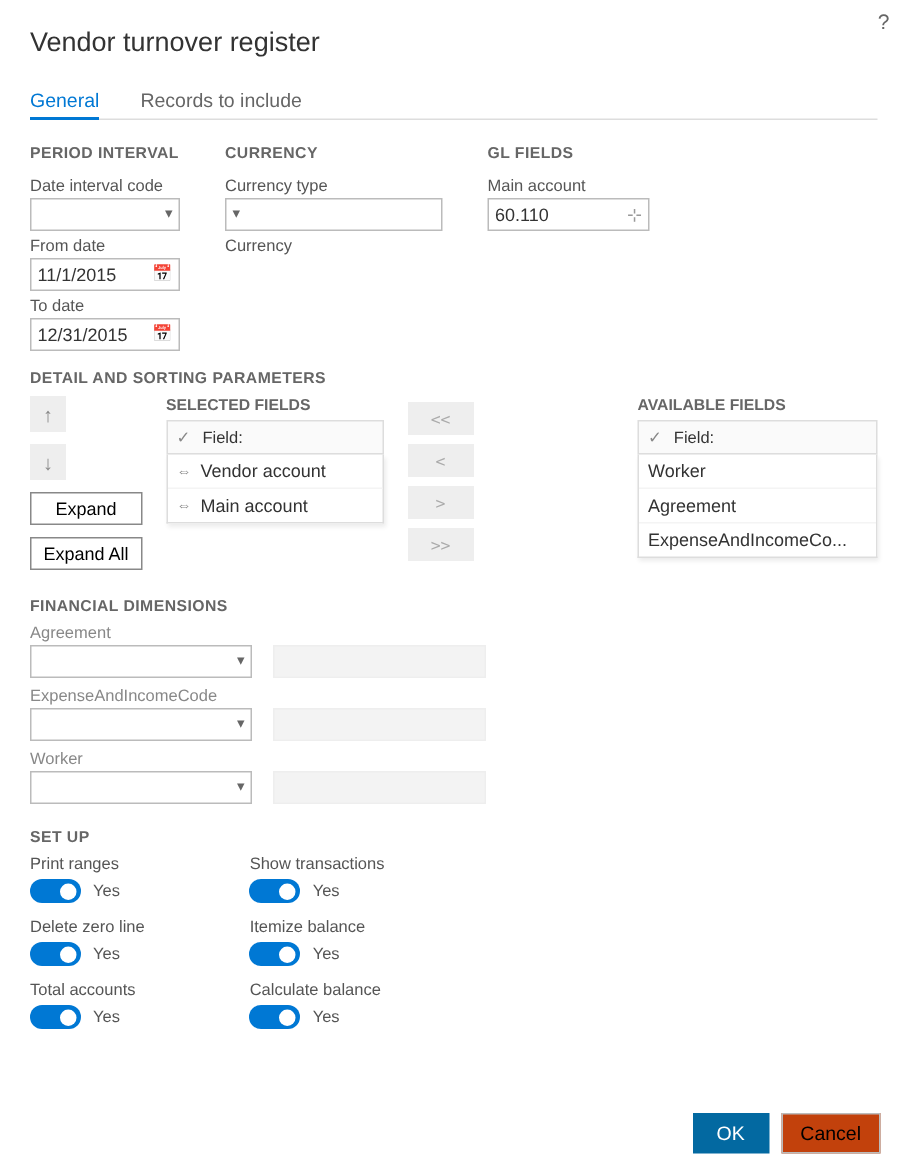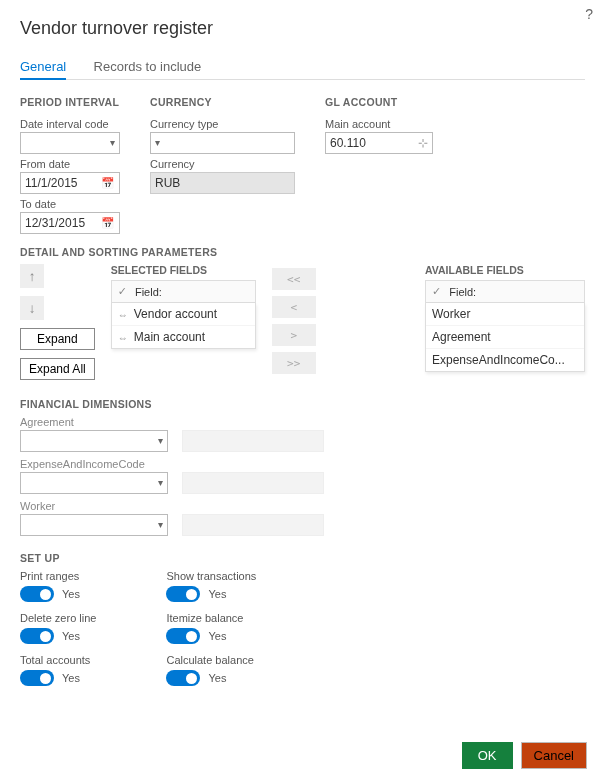--- a/index.html
+++ b/index.html
@@ -81,21 +81,21 @@
   width:11px; height:11px; border-radius:50%; background:#fff; position:absolute;
   top: 2.5px; right: 3px;
 }
 .toggle.off .knob { background:#333; left:3px; right:auto; top:1.5px; }
 .toggle-val { font-size:11px; color:#555; }
 
 .footer {
   position:absolute; bottom:12px; right:18px; display:flex; gap:8px;
 }
 .ok-btn {
-  background:#15803d; color:#fff; border:none; padding:5px 16px; font-size:13px; cursor:pointer;
+  background:#0369a1; color:#fff; border:none; padding:5px 16px; font-size:13px; cursor:pointer;
 }
 .cancel-btn {
   background:#c2410c; border:1px solid #bbb; padding:5px 12px; font-size:13px; cursor:pointer;
 }
 </style>
 </head>
 <body>
 
 <span class="help-icon">?</span>
 
@@ -127,27 +127,24 @@
     </div>
   </div>
 
   <div class="col">
     <div class="section-label">CURRENCY</div>
     <div class="field-label">Currency type</div>
     <div class="input-like w140">
       <span class="chev">▾</span>
     </div>
     <div class="field-label">Currency</div>
-    <div class="input-like readonly w140">
-      <span class="val">RUB</span>
-    </div>
   </div>
 
   <div class="col">
-    <div class="section-label">GL ACCOUNT</div>
+    <div class="section-label">GL FIELDS</div>
     <div class="field-label">Main account</div>
     <div class="input-like w115">
       <span class="val">60.110</span>
       <span class="seg">⊹</span>
     </div>
   </div>
 </div>
 
 <div class="detail-header">DETAIL AND SORTING PARAMETERS</div>
 <div class="detail-row">

